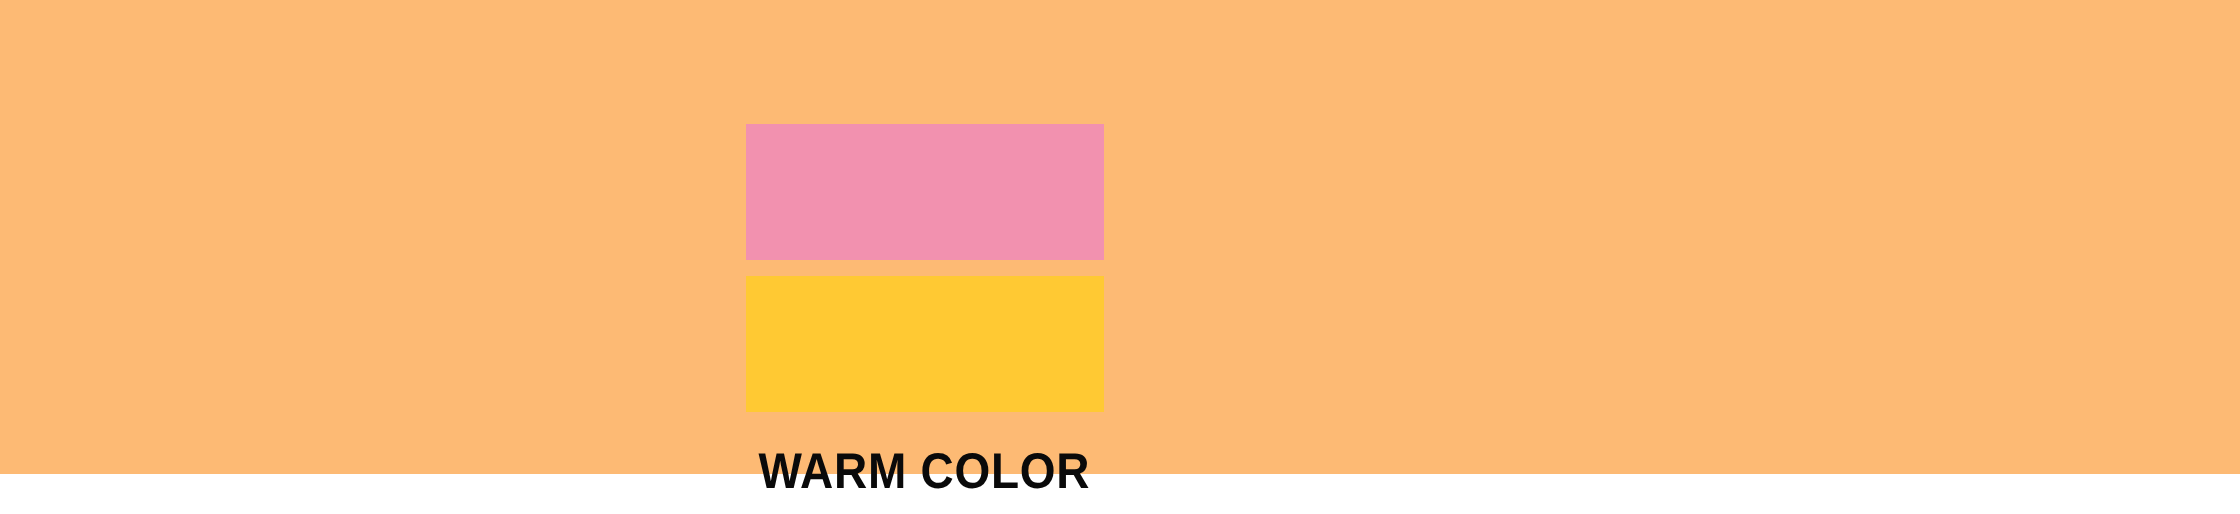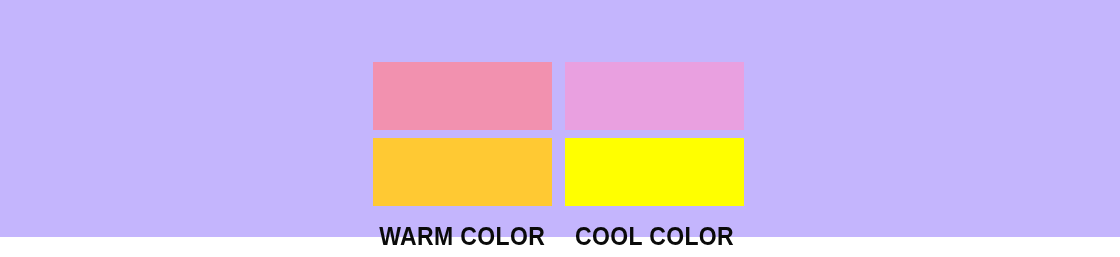--- a/index.html
+++ b/index.html
@@ -12,21 +12,21 @@
     height: 257px;
     background: #ffffff;
     font-family: "Liberation Sans", sans-serif;
     overflow: hidden;
   }
 
   .palette-board {
     position: relative;
     width: 1120px;
     height: 237px;
-    background: #c4b5fd;
+    background: #fdba74;
     text-decoration: underline;
   }
 
   
   .palette-groups {
     position: absolute;
     left: 373px;
     top: 62px;
     display: flex;
     flex-direction: row;
@@ -76,22 +76,15 @@
   <div class="palette-groups">
 
     <div class="palette-group">
       <div class="swatch-stack">
         <div class="swatch" style="background: rgb(242, 145, 175);"></div>
         <div class="swatch" style="background: rgb(255, 201, 51);"></div>
       </div>
       <div class="group-label" style="color: rgb(10, 10, 10);">WARM COLOR</div>
     </div>
 
-    <div class="palette-group">
-      <div class="swatch-stack">
-        <div class="swatch" style="background: rgb(233, 160, 224);"></div>
-        <div class="swatch" style="background: rgb(255, 255, 0);"></div>
-      </div>
-      <div class="group-label" style="color: rgb(10, 10, 10);">COOL COLOR</div>
-    </div>
 
   </div>
 </div>
 
 </body></html>

